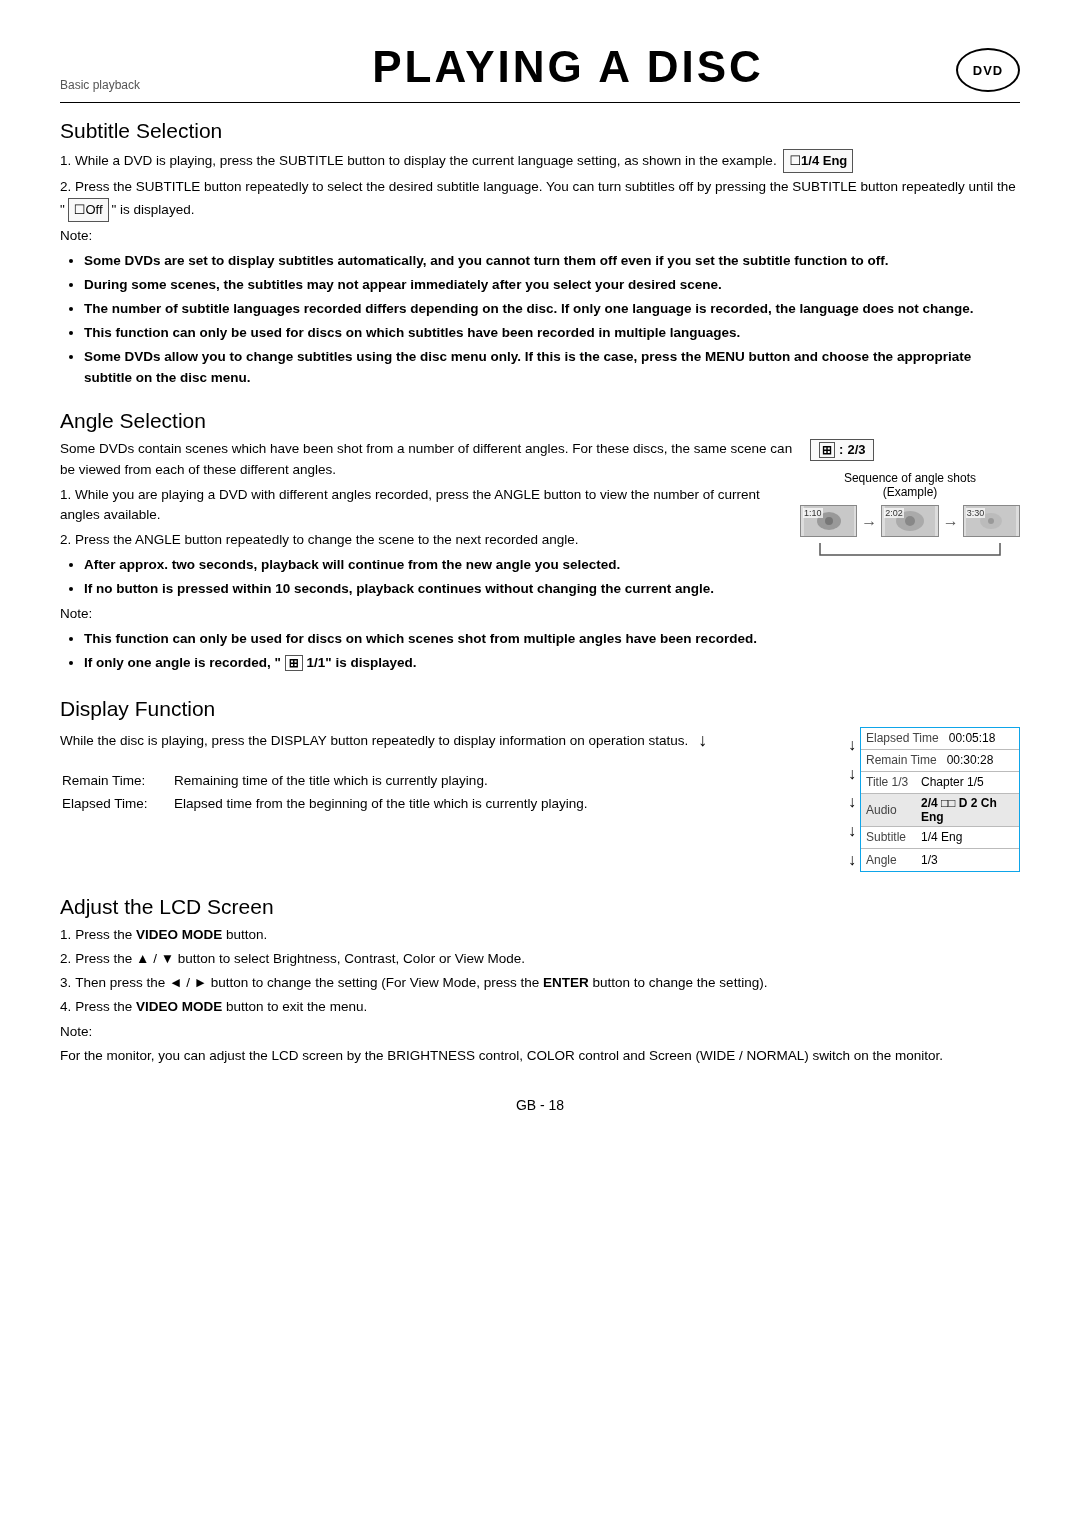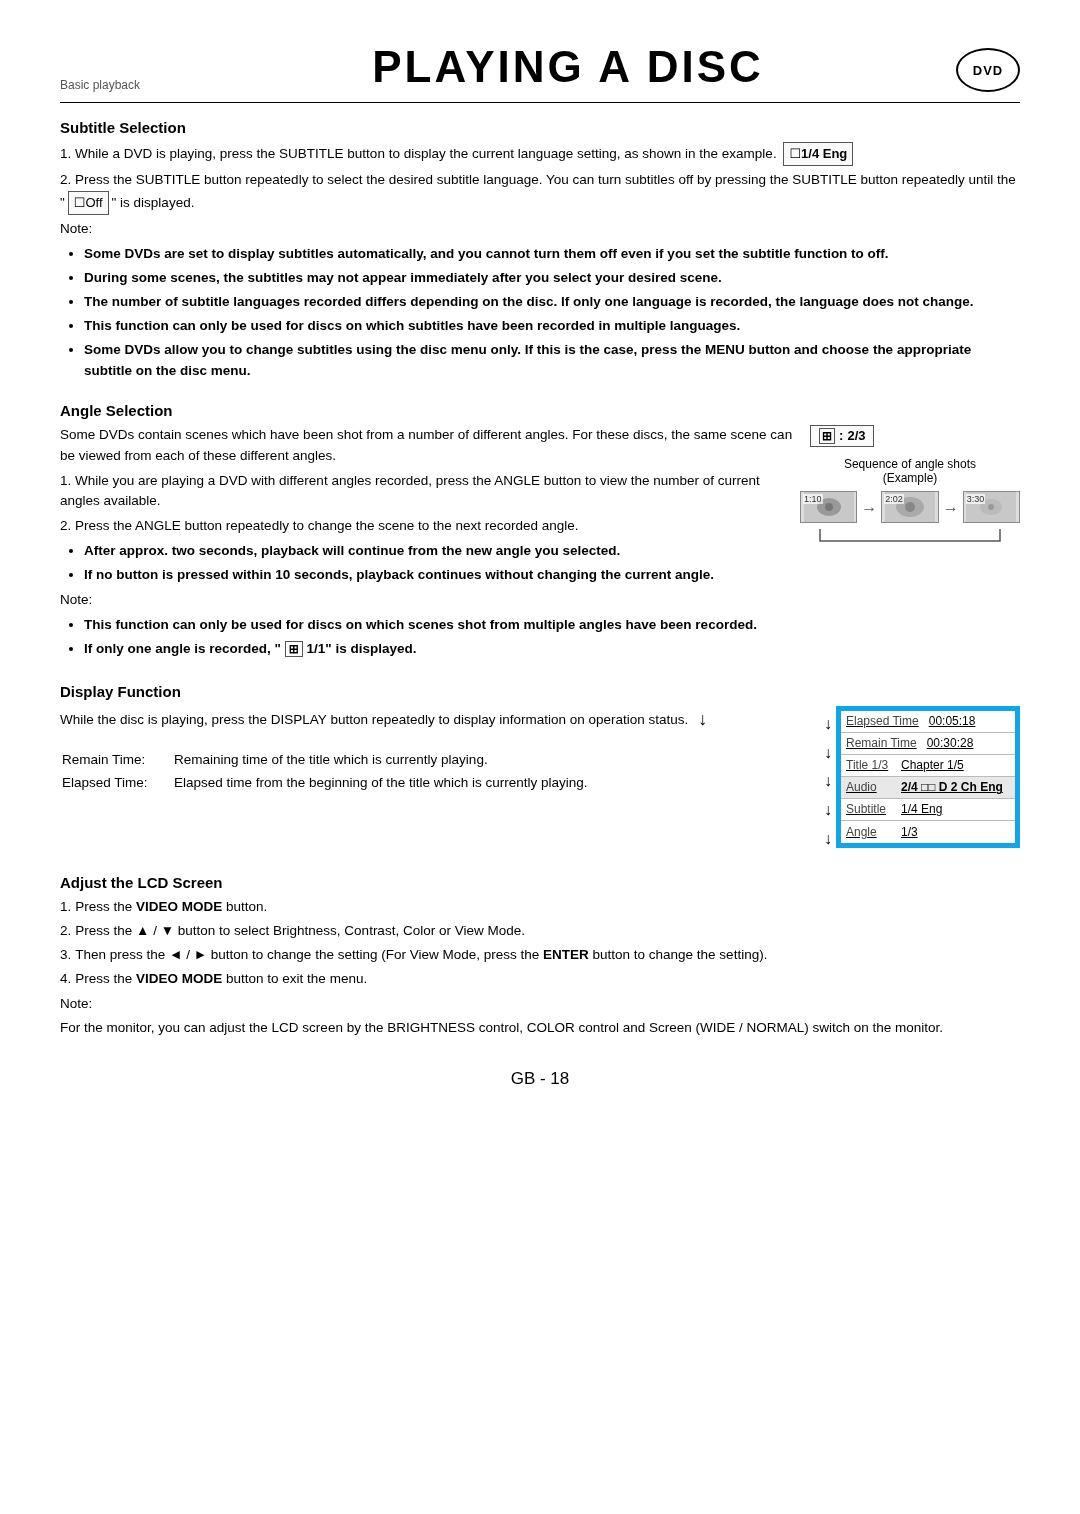--- a/index.html
+++ b/index.html
@@ -44,22 +44,22 @@
       letter-spacing: 1px;
       margin-top: 4px;
       flex-shrink: 0;
     }
     hr.divider {
       border: none;
       border-top: 1px solid #000;
       margin: 6px 0 16px 0;
     }
     .section-title {
-      font-weight: bold;
-      font-size: 15px;
+      font-weight: normal;
+      font-size: 21px;
       margin-bottom: 6px;
     }
     .section-block {
       margin-bottom: 20px;
     }
     p, li {
       font-size: 13.5px;
       line-height: 1.55;
       margin-bottom: 4px;
     }
@@ -149,24 +149,23 @@
     .bracket-svg { width: 190px; }
 
     
     .display-row {
       display: flex;
       gap: 20px;
       align-items: flex-start;
     }
     .display-left { flex: 1; }
     .display-table {
-      border: 5px solid #0ea5e9;
-      font-size: 12px;
-      width: 184px;
-      text-decoration: underline;
+      border: 1px solid #0ea5e9;
+      font-size: 12px;
+      width: 160px;
     }
     .display-table-row {
       display: flex;
       border-bottom: 1px solid #bbb;
       align-items: center;
       min-height: 22px;
     }
     .display-table-row:last-child { border-bottom: none; }
     .dt-label {
       padding: 2px 5px;
@@ -380,15 +379,15 @@
       </li>
     <li style="display:flex;gap:4px;margin-bottom:3px;">
         <span>4.</span>
         <span>Press the <strong>VIDEO MODE</strong> button to exit the menu.</span>
       </li>
   </ol>
   <p class="note-label">Note:</p>
   <p>For the monitor, you can adjust the LCD screen by the BRIGHTNESS control, COLOR control and Screen (WIDE / NORMAL) switch on the monitor.</p>
 </div>
 
-<div style="text-align:center;margin-top:30px;font-size:17px;">
+<div style="text-align:center;margin-top:30px;font-size:14px;">
   <span>GB - 18</span>
 </div>
 
 </body></html>

